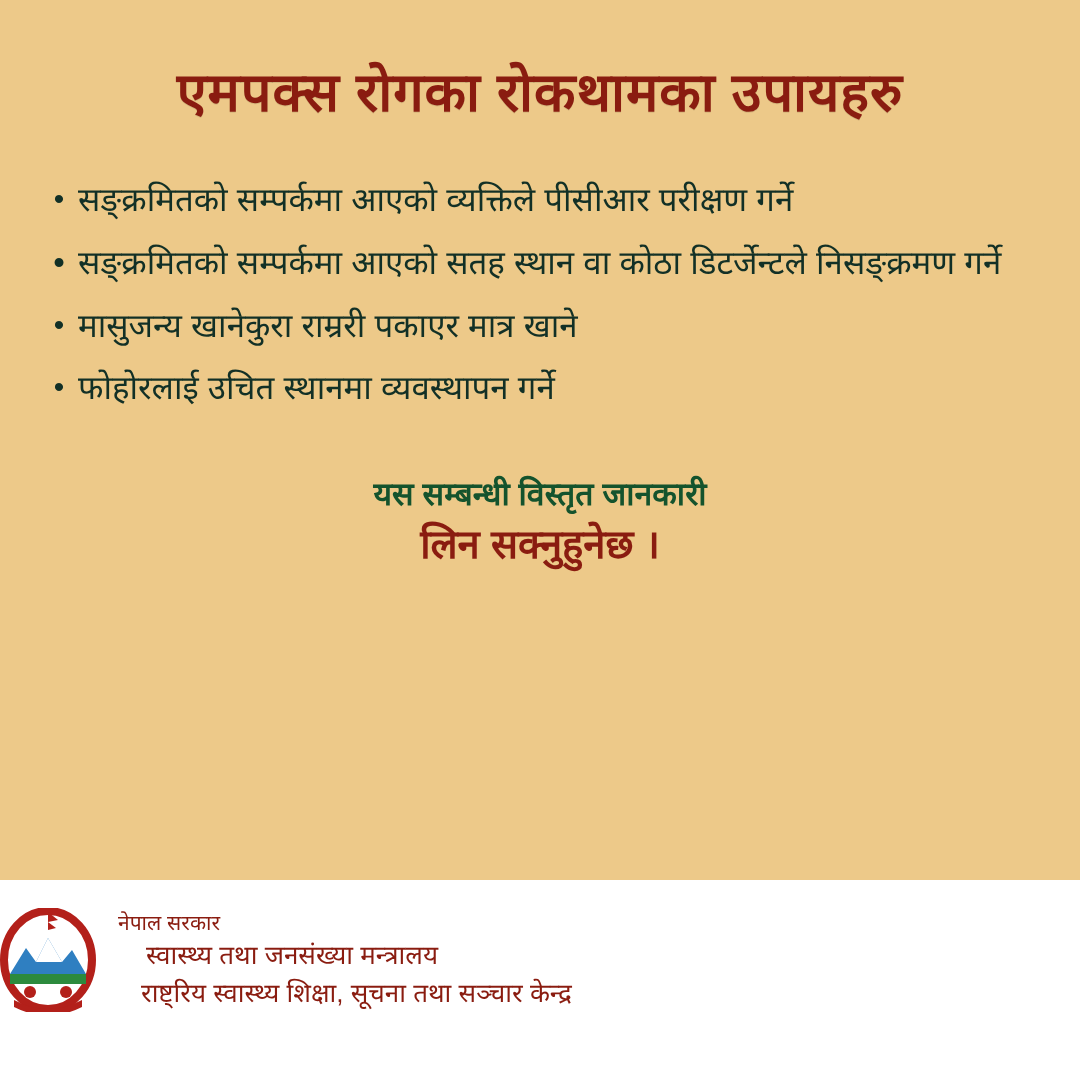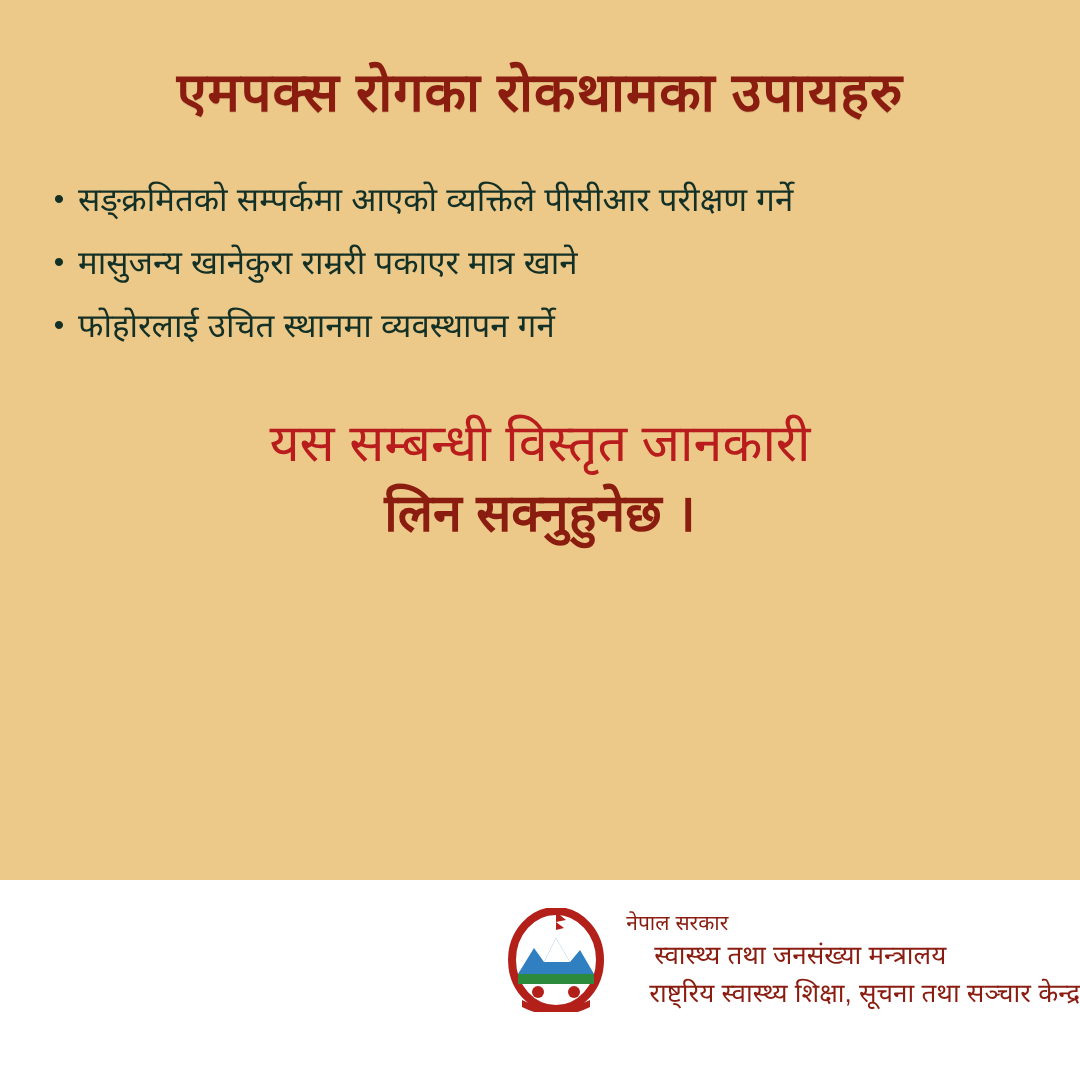--- a/index.html
+++ b/index.html
@@ -77,49 +77,49 @@
     display: inline-block;
     width: 38px;
     text-align: center;
   }
   .callout {
     margin-top: 46px;
     text-align: center;
     color: #8a1c10;
   }
   .callout-line1 {
-    font-size: 52px;
-    font-weight: normal;
+    font-size: 32px;
+    font-weight: bold;
     line-height: 1.25;
-    color: #b91c1c;
+    color: #14532d;
   }
   .callout-line2 {
     font-size: 46px;
     font-weight: bold;
     line-height: 1.3;
     margin-top: 6px;
   }
   .hotline-green {
     color: #16803c;
     font-size: 50px;
     font-weight: bold;
   }
   .callout-line3 {
-    font-size: 52px;
+    font-size: 40px;
     font-weight: bold;
     line-height: 1.3;
     margin-top: 4px;
     color: #8a1c10;
   }
   .panel-footer {
     flex: 1 1 auto;
     background: #ffffff;
     display: flex;
     align-items: flex-start;
-    justify-content: flex-end;
+    justify-content: flex-start;
     padding-top: 28px;
   }
   .footer-inner {
     display: flex;
     align-items: center;
     gap: 22px;
   }
   .emblem {
     width: 96px;
     height: 104px;
@@ -143,20 +143,23 @@
 
     <div class="title">एमपक्स रोगका रोकथामका उपायहरु</div>
 
     <div class="bullets">
 
       <div class="bullet-row">
         <span class="bullet-dot">•</span>
         <span class="bullet-text">सङ्क्रमितको सम्पर्कमा आएको व्यक्तिले पीसीआर परीक्षण गर्ने</span>
       </div>
 
+      <div class="bullet-row wide">
+        <span class="inline-dot">•</span><span class="bullet-text">सङ्क्रमितको सम्पर्कमा आएको सतह स्थान वा कोठा डिटर्जेन्टले निसङ्क्रमण गर्ने</span>
+      </div>
 
       <div class="bullet-row">
         <span class="bullet-dot">•</span>
         <span class="bullet-text">मासुजन्य खानेकुरा राम्ररी पकाएर मात्र खाने</span>
       </div>
 
       <div class="bullet-row">
         <span class="bullet-dot">•</span>
         <span class="bullet-text">फोहोरलाई उचित स्थानमा व्यवस्थापन गर्ने</span>
       </div>

